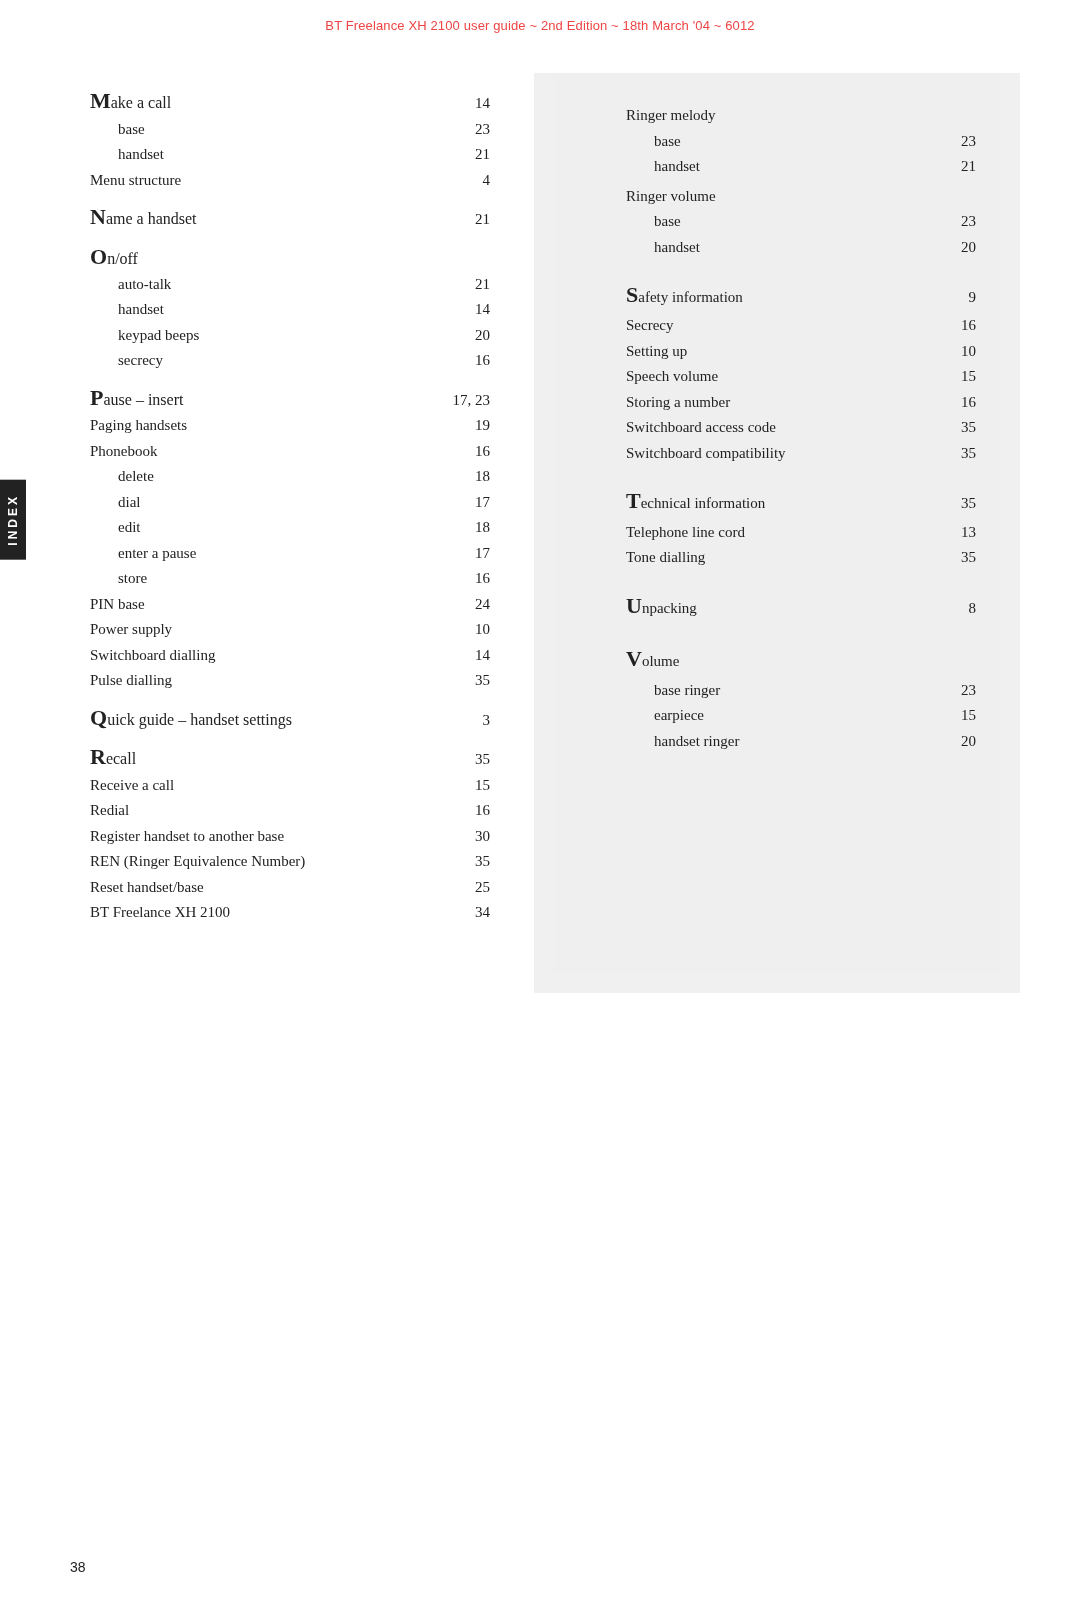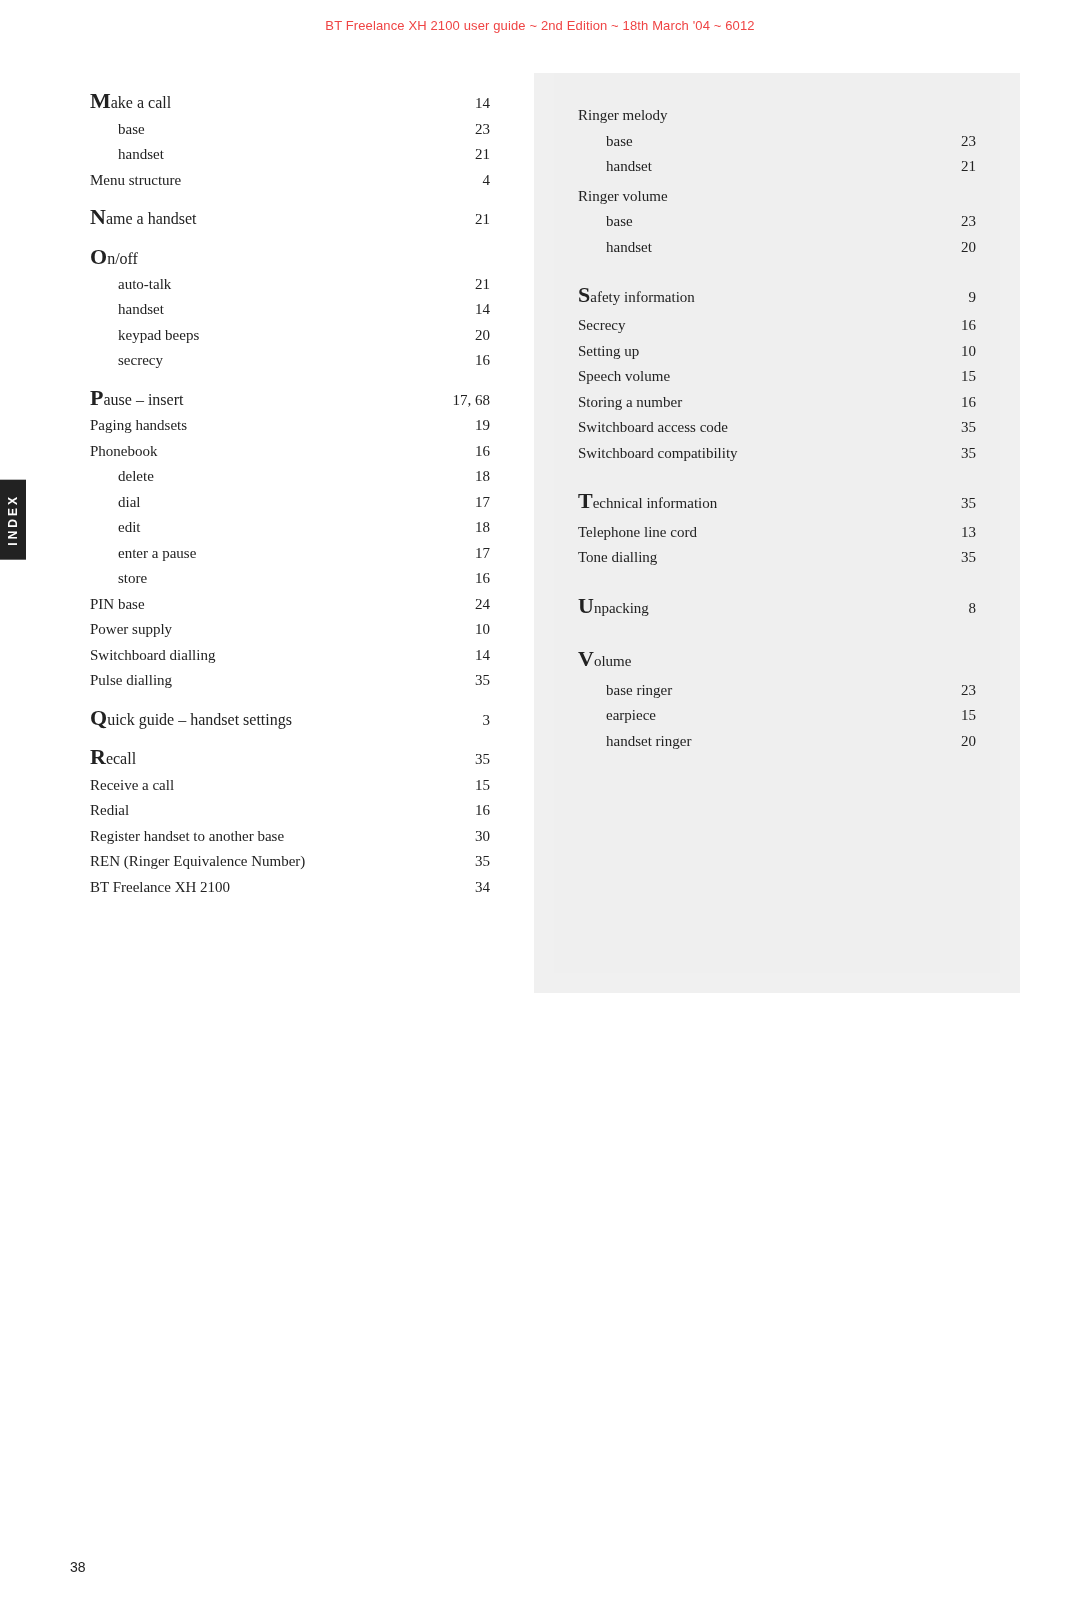--- a/index.html
+++ b/index.html
@@ -125,20 +125,21 @@
       display: flex;
       flex-direction: row;
       justify-content: space-between;
       align-items: baseline;
       line-height: 1.7;
     }
 
     .right-entry-label {
       flex: 1;
       font-size: 15px;
+      margin-left: 48px;
     }
 
     .right-entry-page {
       min-width: 40px;
       text-align: right;
       font-size: 15px;
     }
 
     .right-entry-sub .right-entry-label {
       padding-left: 28px;
@@ -216,21 +217,21 @@
         </div>
         <div class="entry entry-sub">
           <span class="entry-label">secrecy</span>
           <span class="entry-page">16</span>
         </div>
       </div>
 
       <div class="letter-group mt-12">
         <div class="entry entry-main">
           <span class="entry-label"><span class="initial-cap">P</span>ause – insert</span>
-          <span class="entry-page">17, 68</span>
+          <span class="entry-page">17, 23</span>
         </div>
         <div class="entry">
           <span class="entry-label">Paging handsets</span>
           <span class="entry-page">19</span>
         </div>
         <div class="entry">
           <span class="entry-label">Phonebook</span>
           <span class="entry-page">16</span>
         </div>
         <div class="entry entry-sub">
@@ -293,20 +294,24 @@
         </div>
         <div class="entry">
           <span class="entry-label">Register handset to another base</span>
           <span class="entry-page">30</span>
         </div>
         <div class="entry">
           <span class="entry-label">REN (Ringer Equivalence Number)</span>
           <span class="entry-page">35</span>
         </div>
         <div class="entry">
+          <span class="entry-label">Reset handset/base</span>
+          <span class="entry-page">25</span>
+        </div>
+        <div class="entry">
           <span class="entry-label">BT Freelance XH 2100</span>
           <span class="entry-page">34</span>
         </div>
       </div>
 
     </div>
 
     <div class="col-right">
       <div class="right-col-bg">
 

